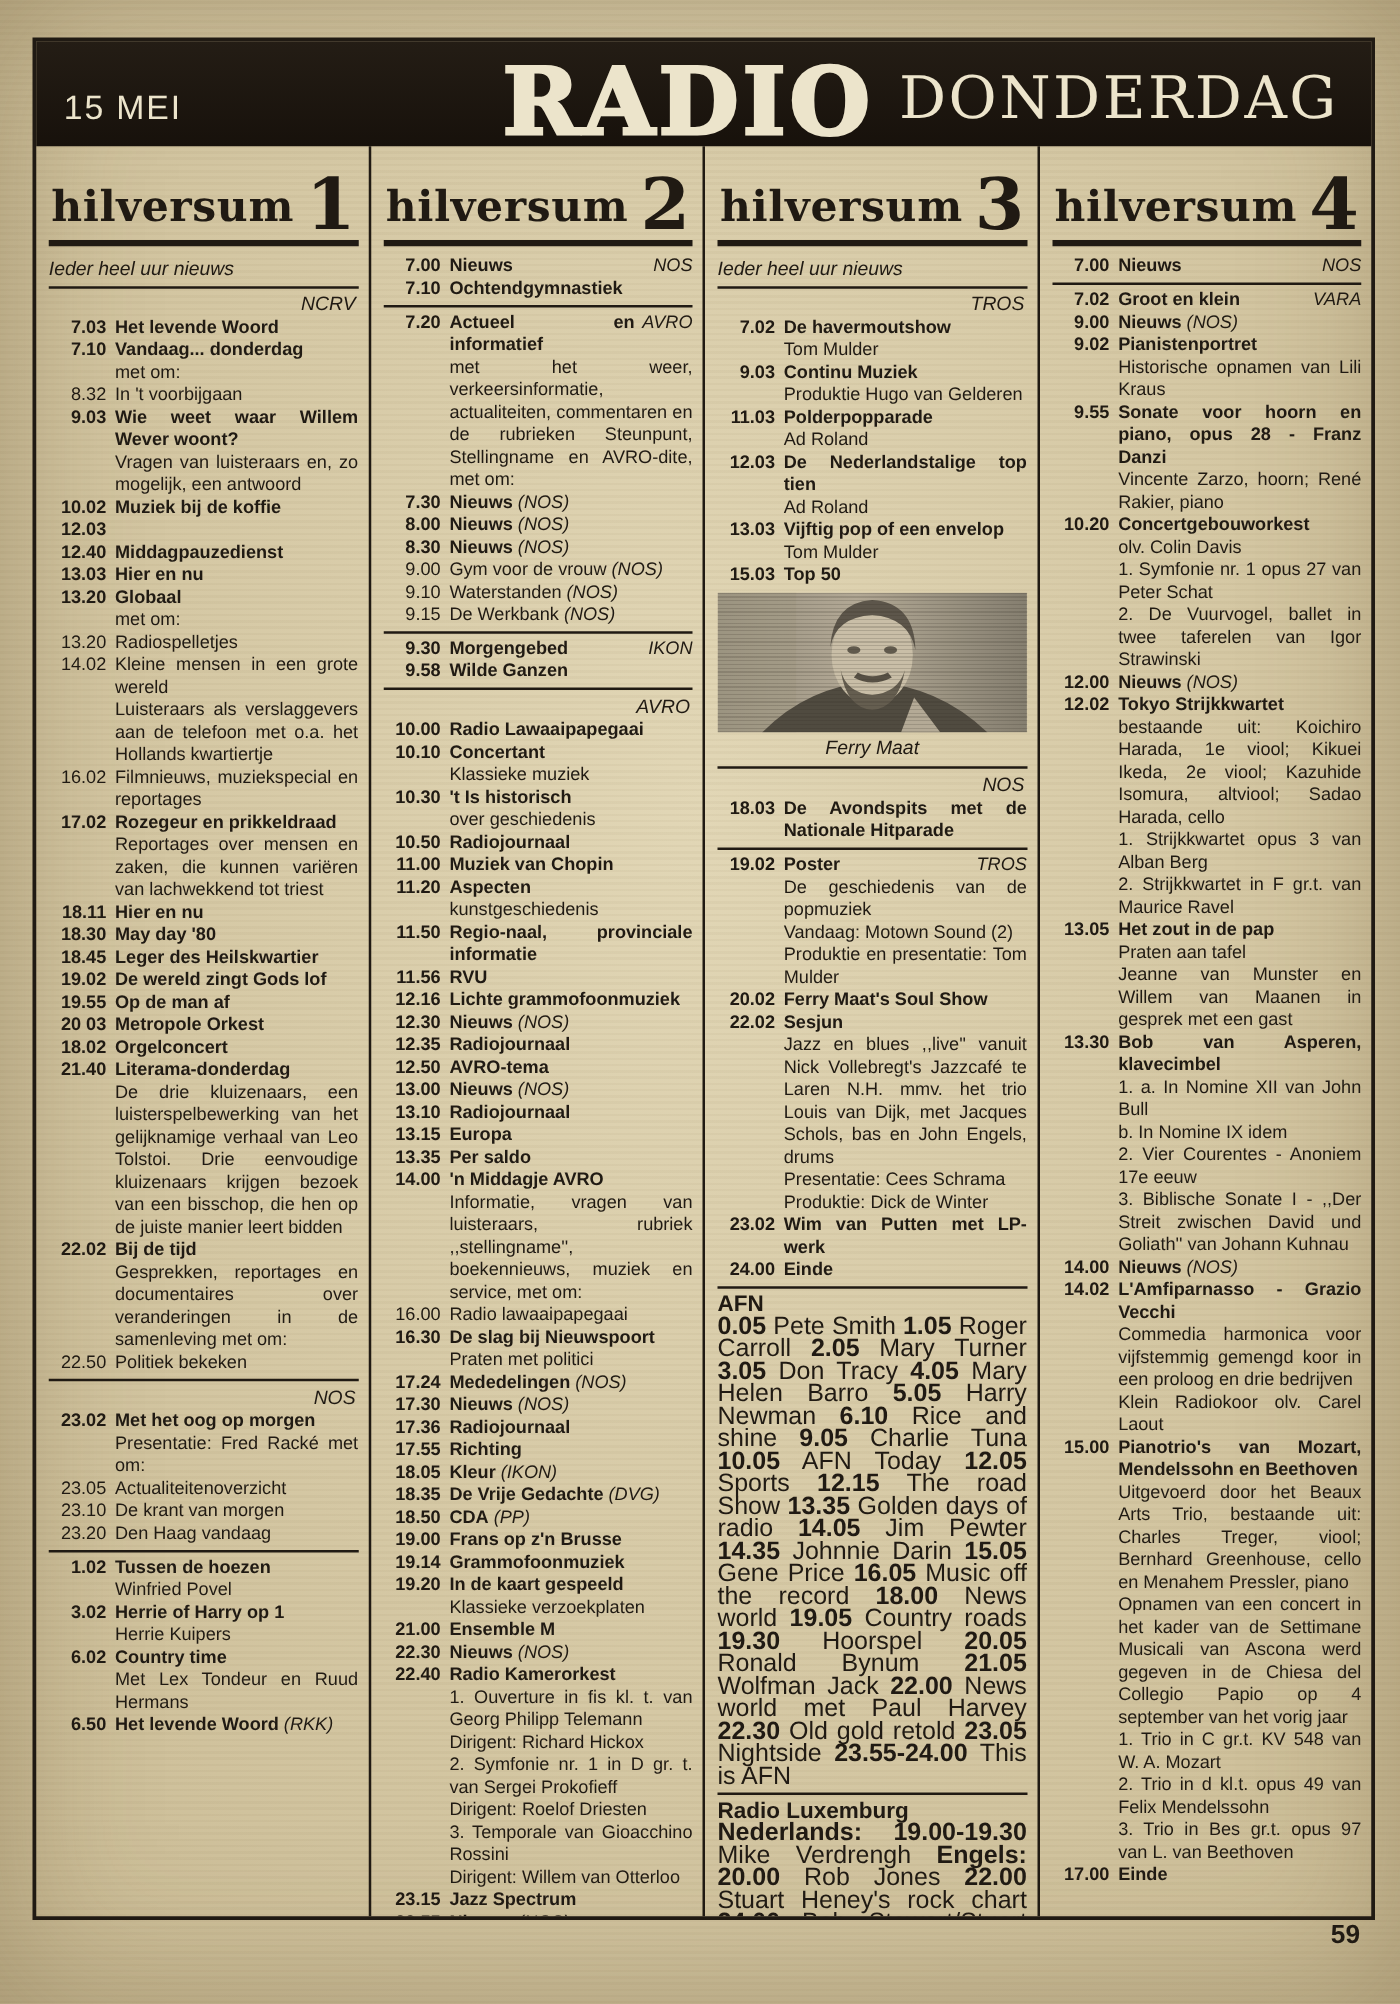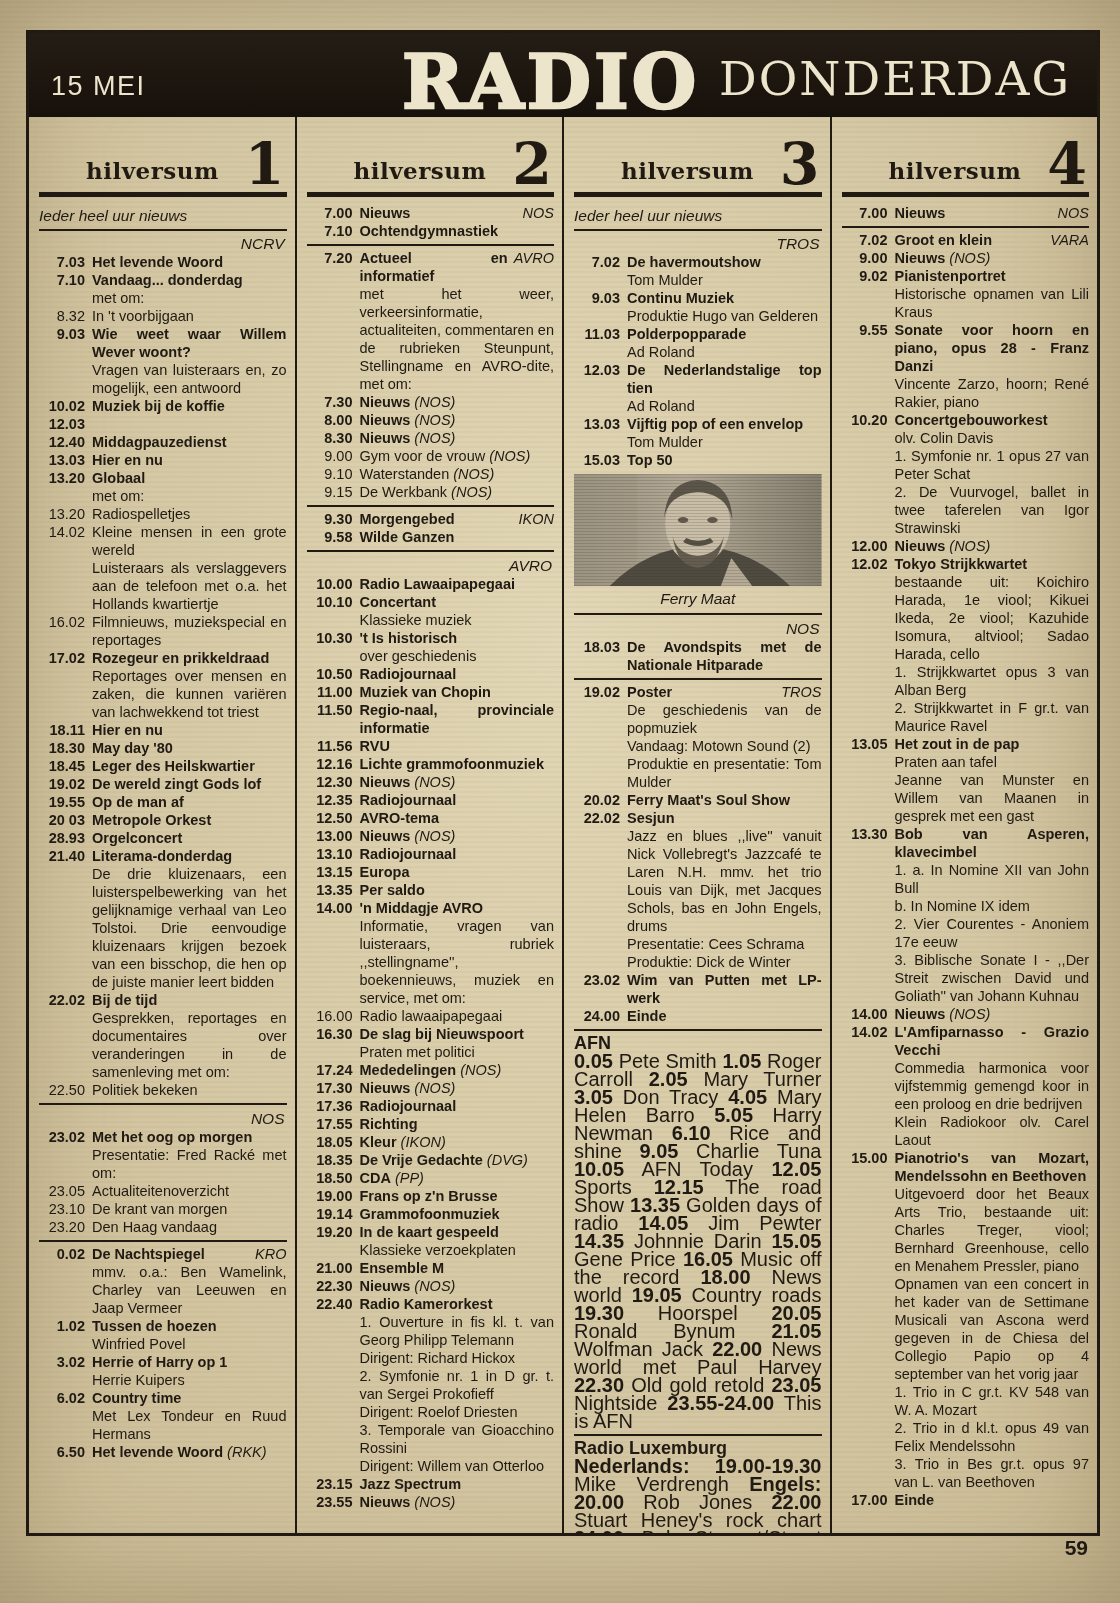--- a/index.html
+++ b/index.html
@@ -35,21 +35,21 @@
     font-family:"DejaVu Serif",serif;font-size:47px;line-height:1;letter-spacing:2px;
     margin-left:20px;margin-right:4px;margin-top:6px;
   }
   .columns{display:flex;height:calc(100% - 84px);}
   .col{flex:1 1 0;padding:4px 8px 0 10px;overflow:hidden;box-sizing:border-box;}
   .col + .col{border-left:2px solid var(--ink);}
   .col-head{
     display:flex;justify-content:space-between;align-items:flex-end;
     border-bottom:5px solid var(--ink);padding:24px 2px 10px 2px;margin-bottom:7px;
   }
-  .station-name{font-family:"DejaVu Serif",serif;font-size:23px;font-weight:bold;letter-spacing:0.5px;line-height:0.9;margin-left:45px;}
+  .station-name{font-family:"DejaVu Serif",serif;font-size:34px;font-weight:bold;letter-spacing:0.5px;line-height:0.9;}
   .station-num{font-family:"DejaVu Serif",serif;font-size:57px;font-weight:bold;line-height:0.65;}
   .note-line{font-style:italic;font-size:15.5px;line-height:20px;padding:2px 0 3px;border-bottom:2px solid var(--ink);margin-bottom:2px;}
   .org-line{text-align:right;font-style:italic;font-size:15.5px;line-height:19px;padding:1px 2px 0 0;}
   .rule{border-top:2px solid var(--ink);margin:4px 0 3px;}
   .heading{font-weight:bold;font-size:18px;line-height:18px;margin-top:2px;}
   .flow{font-size:20px;line-height:18px;text-align:justify;}
   .seg-b{font-weight:bold;}
   .prog{display:flex;gap:7px;}
   .time{flex:0 0 46px;width:46px;text-align:right;font-size:14.5px;line-height:18px;white-space:nowrap;}
   .time.b{font-weight:bold;}
@@ -152,21 +152,21 @@
           </div>
           <div class="prog">
             <div class="time b">19.55</div>
             <div class="pbody"><span class="ptitle b">Op de man af</span></div>
           </div>
           <div class="prog">
             <div class="time b">20 03</div>
             <div class="pbody"><span class="ptitle b">Metropole Orkest</span></div>
           </div>
           <div class="prog">
-            <div class="time b">28.93</div>
+            <div class="time b">18.02</div>
             <div class="pbody"><span class="ptitle b">Orgelconcert</span></div>
           </div>
           <div class="prog">
             <div class="time b">21.40</div>
             <div class="pbody"><span class="ptitle b">Literama-donderdag</span><div class="desc">De drie kluizenaars, een luisterspelbewerking van het gelijknamige verhaal van Leo Tolstoi. Drie eenvoudige kluizenaars krijgen bezoek van een bisschop, die hen op de juiste manier leert bidden</div></div>
           </div>
           <div class="prog">
             <div class="time b">22.02</div>
             <div class="pbody"><span class="ptitle b">Bij de tijd</span><div class="desc">Gesprekken, reportages en documentaires over veranderingen in de samenleving met om:</div></div>
           </div>
@@ -186,24 +186,20 @@
           </div>
           <div class="prog">
             <div class="time">23.10</div>
             <div class="pbody"><span class="ptitle">De krant van morgen</span></div>
           </div>
           <div class="prog">
             <div class="time">23.20</div>
             <div class="pbody"><span class="ptitle">Den Haag vandaag</span></div>
           </div>
           <div class="rule"></div>
-          <div class="prog">
-            <div class="time b">0.02</div>
-            <div class="pbody"><span class="porg">KRO</span><span class="ptitle b">De Nachtspiegel</span><div class="desc">mmv. o.a.: Ben Wamelink, Charley van Leeuwen en Jaap Vermeer</div></div>
-          </div>
           <div class="prog">
             <div class="time b">1.02</div>
             <div class="pbody"><span class="ptitle b">Tussen de hoezen</span><div class="desc">Winfried Povel</div></div>
           </div>
           <div class="prog">
             <div class="time b">3.02</div>
             <div class="pbody"><span class="ptitle b">Herrie of Harry op 1</span><div class="desc">Herrie Kuipers</div></div>
           </div>
           <div class="prog">
             <div class="time b">6.02</div>
@@ -279,20 +275,24 @@
             <div class="time b">10.30</div>
             <div class="pbody"><span class="ptitle b">'t Is historisch</span><div class="desc">over geschiedenis</div></div>
           </div>
           <div class="prog">
             <div class="time b">10.50</div>
             <div class="pbody"><span class="ptitle b">Radiojournaal</span></div>
           </div>
           <div class="prog">
             <div class="time b">11.00</div>
             <div class="pbody"><span class="ptitle b">Muziek van Chopin</span></div>
+          </div>
+          <div class="prog">
+            <div class="time b">11.20</div>
+            <div class="pbody"><span class="ptitle b">Aspecten</span><div class="desc">kunstgeschiedenis</div></div>
           </div>
           <div class="prog">
             <div class="time b">11.50</div>
             <div class="pbody"><span class="ptitle b">Regio-naal, provinciale informatie</span></div>
           </div>
           <div class="prog">
             <div class="time b">11.56</div>
             <div class="pbody"><span class="ptitle b">RVU</span></div>
           </div>
           <div class="prog">

